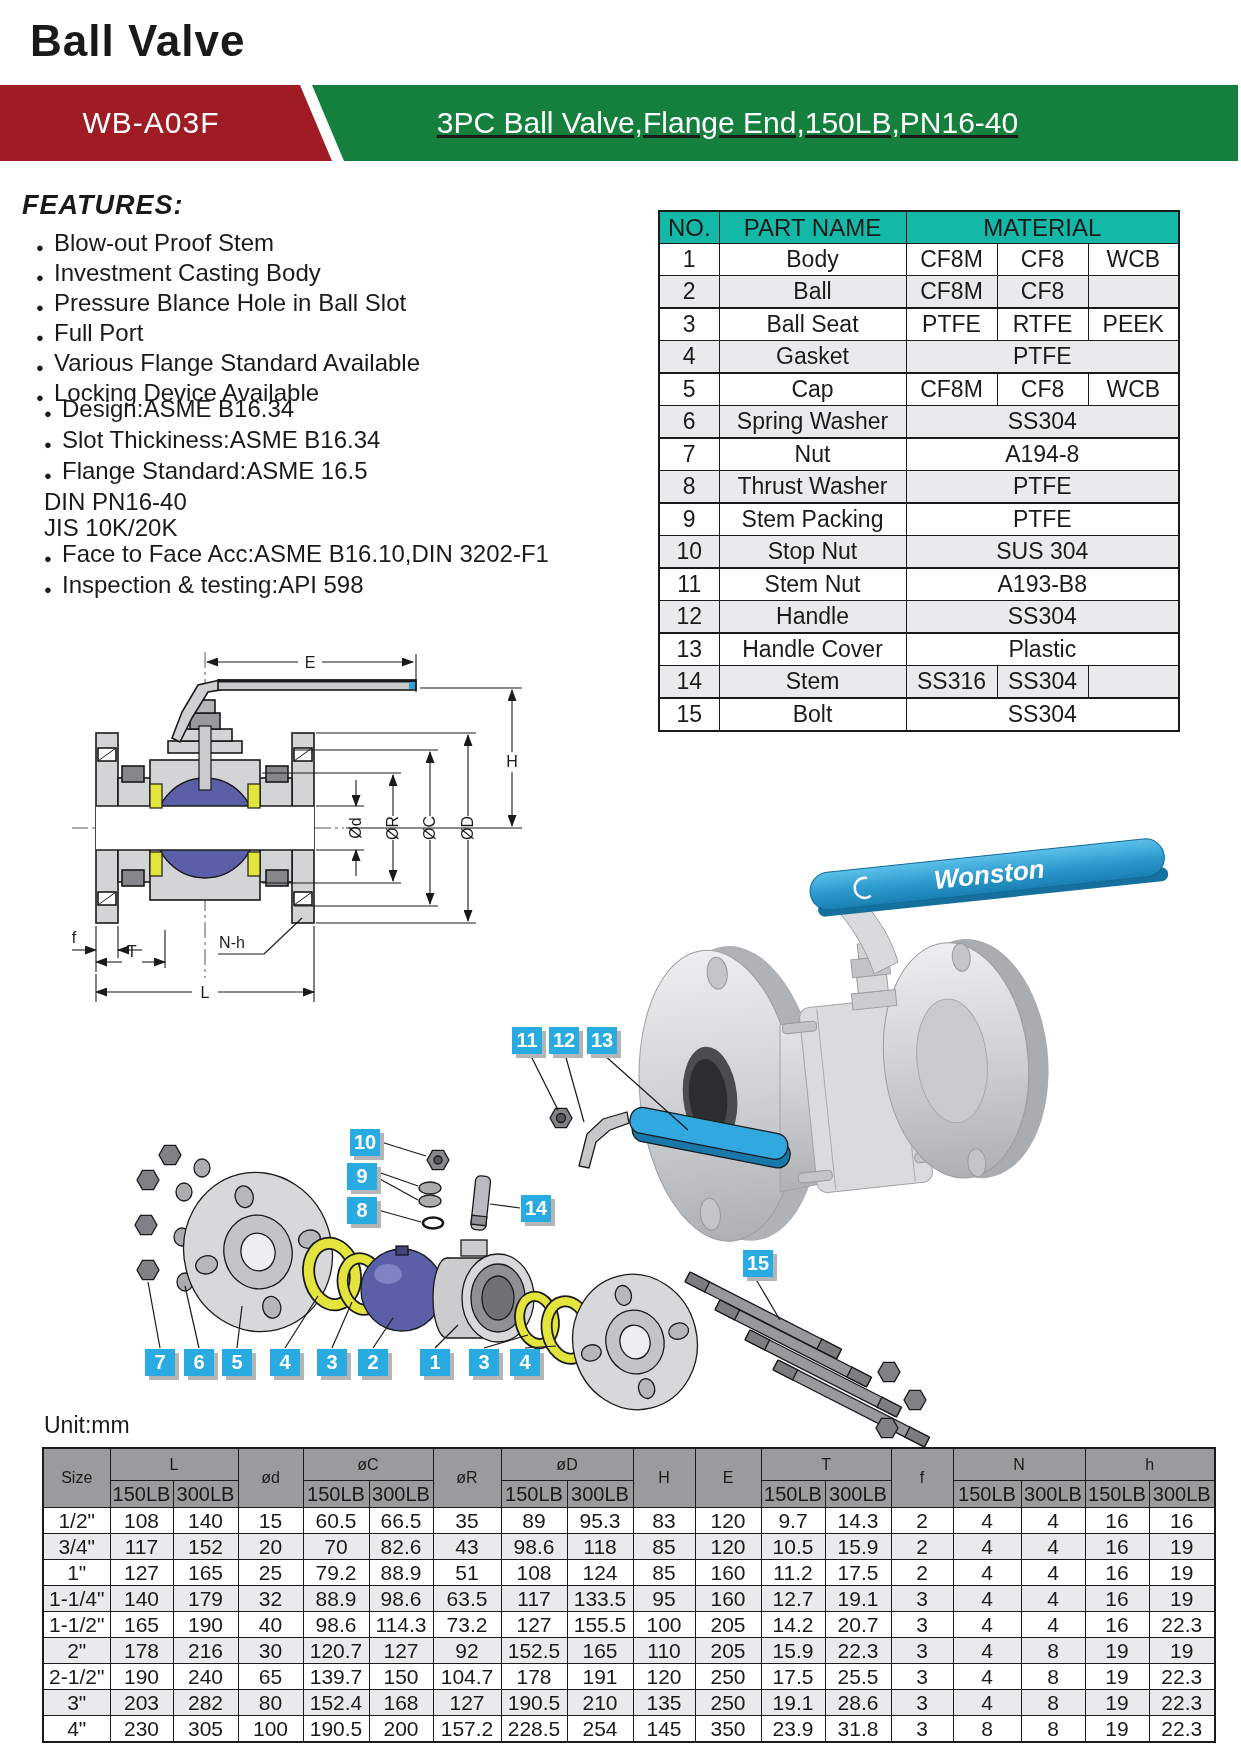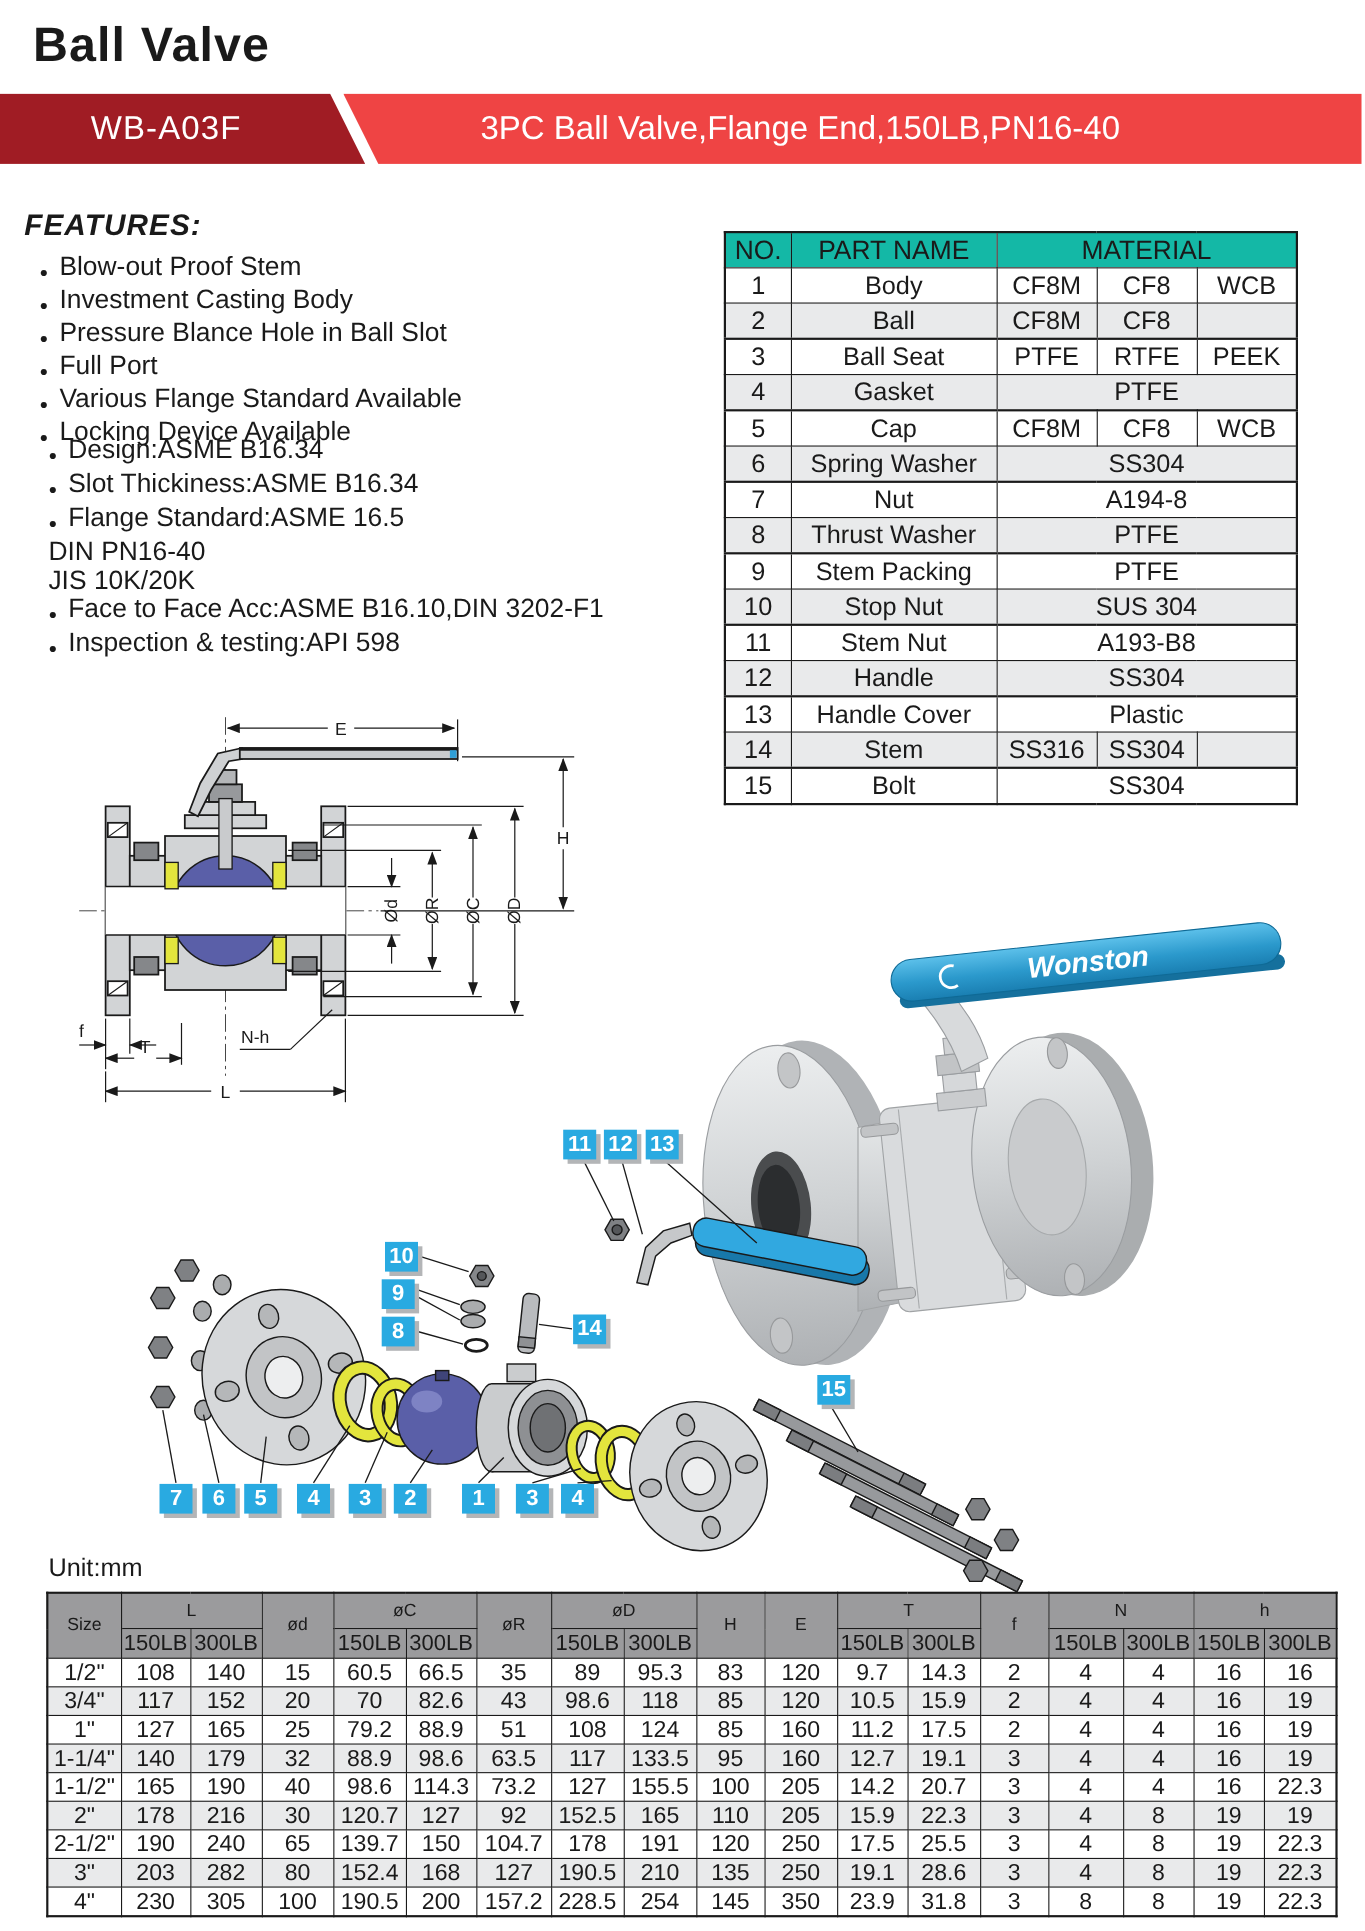--- a/index.html
+++ b/index.html
@@ -1,21 +1,21 @@
 <!DOCTYPE html>
 <html><head>
 <meta charset="utf-8">
 <style>
   html,body{margin:0;padding:0;background:#fff;}
   .sheet{position:relative;width:1241px;height:1755px;background:#fff;overflow:hidden;
          font-family:"Liberation Sans",sans-serif;color:#1a1a1a;}
   
   #page-title{position:absolute;left:30px;top:16px;font-size:44px;
               font-weight:600;letter-spacing:1px;}
-  .band{position:absolute;top:85px;height:64px;display:flex;align-items:center;}
+  .band{position:absolute;top:85px;height:76px;display:flex;align-items:center;}
   #band-red{left:0;width:332px;justify-content:center;
             clip-path:polygon(0 0,300px 0,332px 100%,0 100%);}
   #band-red span{font-size:30px;color:#fff;letter-spacing:1px;margin-right:30px;}
   #band-gray{left:312px;width:926px;justify-content:center;
              clip-path:polygon(0 0,100% 0,100% 100%,32px 100%);}
   #band-gray span{font-size:30px;color:#fff;padding-right:95px;}
   
   .tblock{position:absolute;left:22px;width:610px;}
   #features-block{top:190px;}
   #standard-block{top:396px;}
@@ -56,21 +56,21 @@
 </head>
 <body>
 
 <div class="sheet">
 
   <div id="page-title">Ball Valve</div>
 
   <div id="band-red" class="band" style="background: rgb(160, 28, 36);">
     <span>WB-A03F</span>
   </div>
-  <div id="band-gray" class="band" style="background: #ef4444;">
+  <div id="band-gray" class="band" style="background: #15803d; text-decoration: underline;">
     <span>3PC Ball Valve,Flange End,150LB,PN16-40</span>
   </div>
 
   <div id="features-block" class="tblock">
     <div class="blk-head">FEATURES:</div>
     <div id="features-items">
         <div class="b-row">
           <span class="bullet">●</span>
           <span>Blow-out Proof Stem</span>
         </div>

